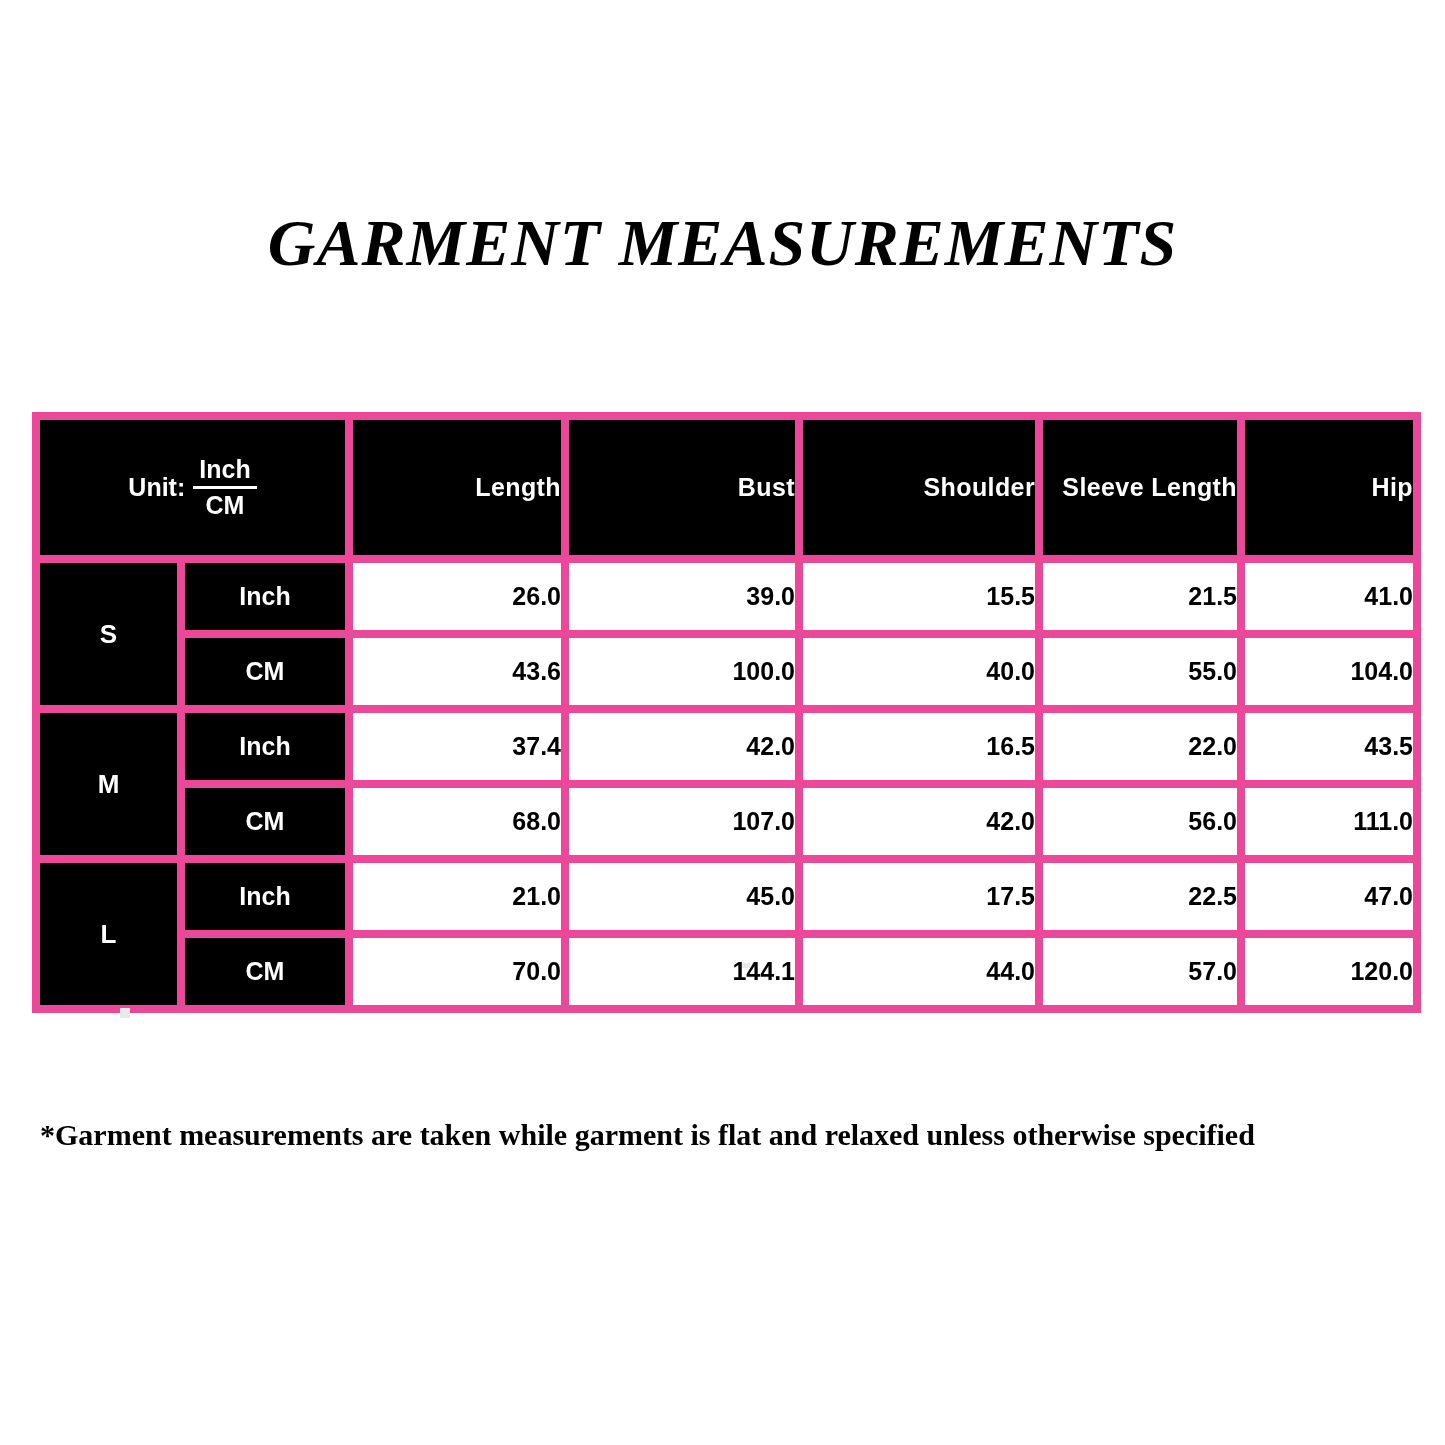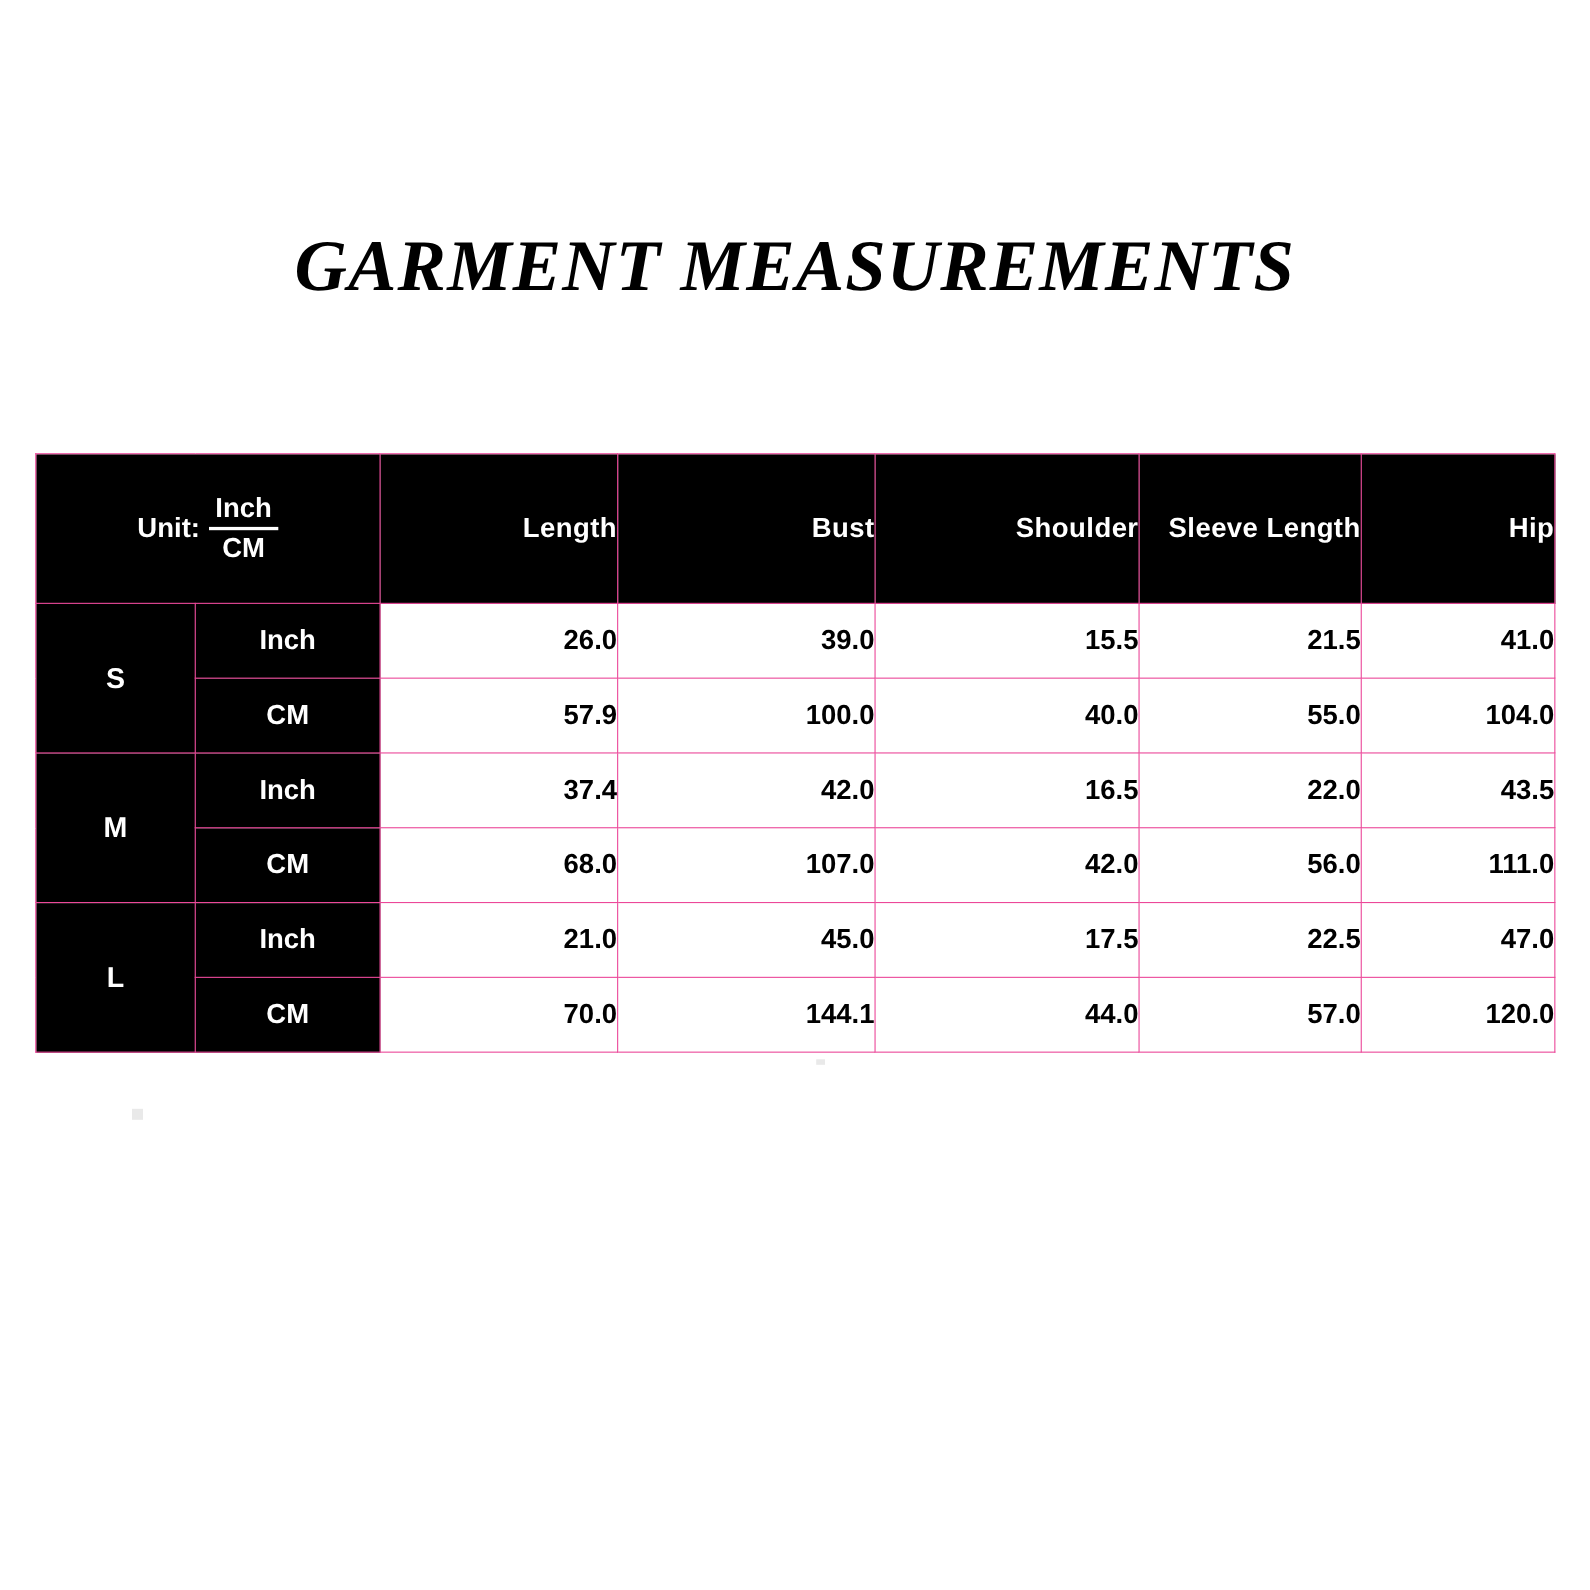--- a/index.html
+++ b/index.html
@@ -46,21 +46,21 @@
   }
 
   table.size-table {
     border-collapse: collapse;
     width: 1381px;
     table-layout: fixed;
   }
 
   table.size-table td,
   table.size-table th {
-    border: 1px solid #ec4899;
+    border: 8px solid #ec4899;
     padding: 0;
     margin: 0;
   }
 
   .hdr {
     background: #000000;
     color: #ffffff;
     font-weight: bold;
     font-size: 25px;
     text-align: right;
@@ -189,21 +189,21 @@
           <td class="size-cell" rowspan="2">S</td>
           <td class="unitrow-cell">Inch</td>
           <td class="val">26.0</td>
           <td class="val">39.0</td>
           <td class="val">15.5</td>
           <td class="val">21.5</td>
           <td class="val">41.0</td>
         </tr>
         <tr>
           <td class="unitrow-cell">CM</td>
-          <td class="val">57.9</td>
+          <td class="val">43.6</td>
           <td class="val">100.0</td>
           <td class="val">40.0</td>
           <td class="val">55.0</td>
           <td class="val">104.0</td>
         </tr>
 
         <tr>
           <td class="size-cell" rowspan="2">M</td>
           <td class="unitrow-cell">Inch</td>
           <td class="val">37.4</td>
@@ -238,14 +238,15 @@
           <td class="val">57.0</td>
           <td class="val">120.0</td>
         </tr>
       </tbody>
     </table>
   </div>
 
   <div class="speck speck1"></div>
   <div class="speck speck2"></div>
 
+  <div class="note">*Garment measurements are taken while garment is flat and relaxed unless otherwise specified</div>
 
 </div>
 
 </body></html>

